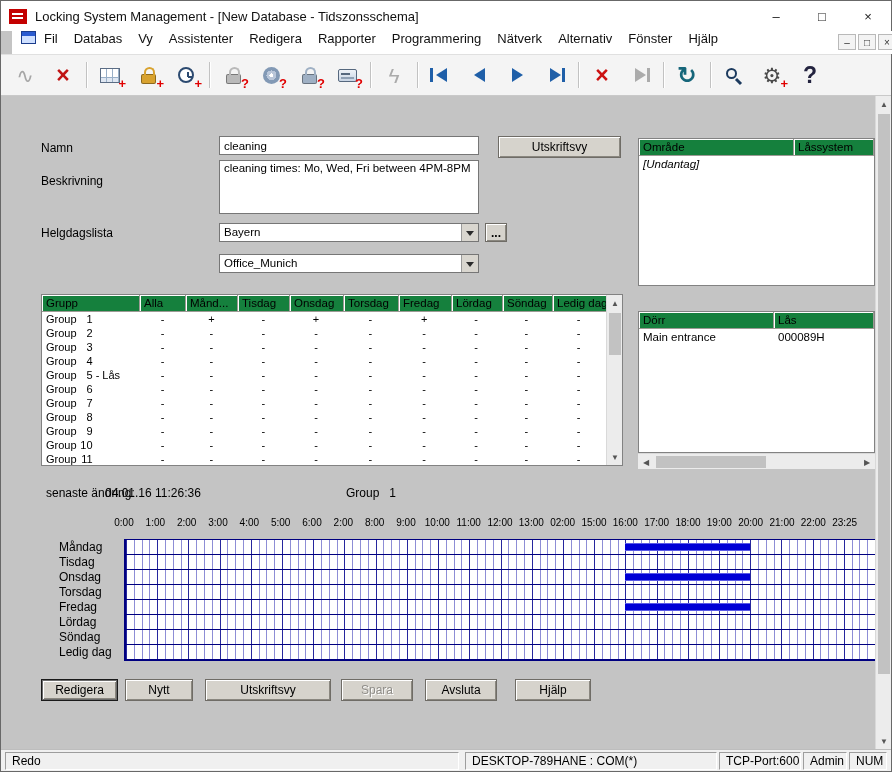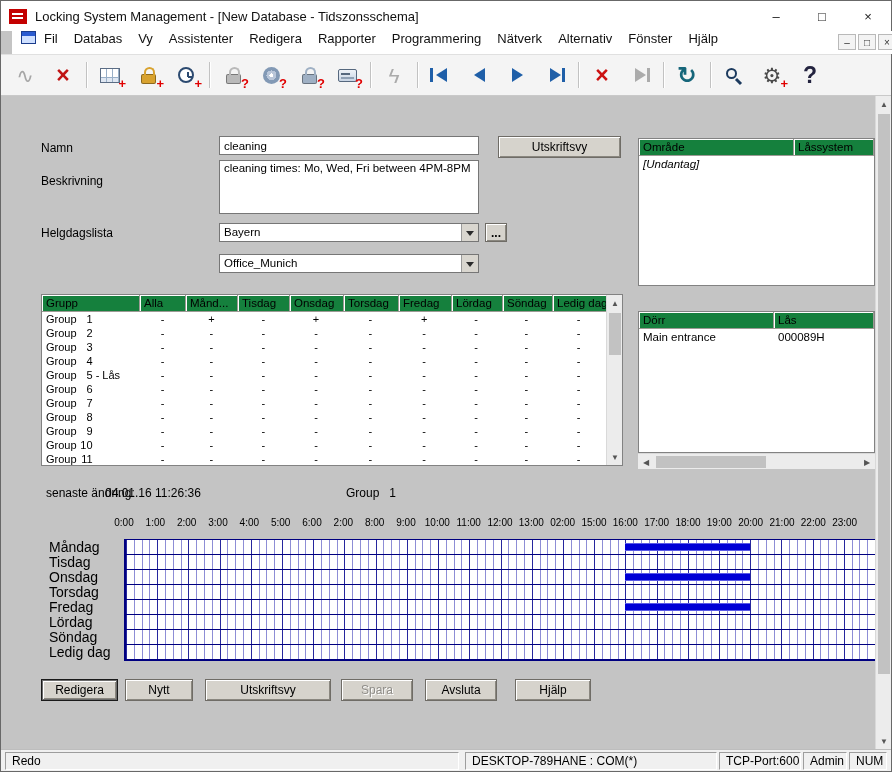--- a/index.html
+++ b/index.html
@@ -84,21 +84,21 @@
 .sbar.h .sb-a{left:0;top:0}
 .sbar.h .sb-a.a2{left:auto;right:0}
 .sb-th{position:absolute;background:#c2c2c2}
 .sbar.v .sb-th{left:2px;width:12px}
 .sbar.h .sb-th{top:2px;height:12px}
 
 
 .hour-labels{position:absolute;left:123px;top:421px;width:752px;height:12px}
 .hour-labels span{position:absolute;top:0;transform:translateX(-50%);font-size:10px;white-space:nowrap;color:#000}
 .day-labels{position:absolute;left:40px;top:444px;width:82px;height:122px}
-.day-labels span{position:absolute;left:8px;height:15px;line-height:15px;font-size:14px;white-space:nowrap;color:#000}
+.day-labels span{position:absolute;left:18px;height:15px;line-height:15px;font-size:12px;white-space:nowrap;color:#000}
 #time-grid{position:absolute;left:123px;top:443px;width:752px;height:122px;background-color:#fff;border:1px solid var(--bline,#000080);border-left-width:2px;background-image:repeating-linear-gradient(90deg,var(--hline,#27279e) 0 1px,transparent 1px calc(100%/24)),repeating-linear-gradient(90deg,var(--qline,#8d8dd6) 0 1px,transparent 1px calc(100%/96))}
 .tg-row{height:15px;border-bottom:1px solid var(--bline,#000080)}
 .tg-row:last-child{border-bottom:none}
 .tg-bar{position:absolute;height:6px;background:var(--bar,#0000d6);box-shadow:0 -1px 0 #5a5ae8,0 1px 0 #5a5ae8}
 
 
 .ftext{position:absolute;font-size:12px;color:#000;white-space:pre}
 
 
 .statusbar{position:absolute;left:0;bottom:0;width:100%;height:22px;background:#f0f0f0;border-top:1px solid #bdbdbd;display:flex;align-items:center;padding:0 4px;font-size:12px}
@@ -483,21 +483,21 @@
         <span style="left: 54.1667%;">13:00</span>
         <span style="left: 58.3333%;">02:00</span>
         <span style="left: 62.5%;">15:00</span>
         <span style="left: 66.6667%;">16:00</span>
         <span style="left: 70.8333%;">17:00</span>
         <span style="left: 75%;">18:00</span>
         <span style="left: 79.1667%;">19:00</span>
         <span style="left: 83.3333%;">20:00</span>
         <span style="left: 87.5%;">21:00</span>
         <span style="left: 91.6667%;">22:00</span>
-        <span style="left: 95.8333%;">23:00</span>
+        <span style="left: 95.8333%;">23:25</span>
       </div>
     <div class="day-labels" id="day-labels">
         <span style="top: 0px;">Måndag</span>
         <span style="top: 15px;">Tisdag</span>
         <span style="top: 30px;">Onsdag</span>
         <span style="top: 45px;">Torsdag</span>
         <span style="top: 60px;">Fredag</span>
         <span style="top: 75px;">Lördag</span>
         <span style="top: 90px;">Söndag</span>
         <span style="top: 105px;">Ledig dag</span>

